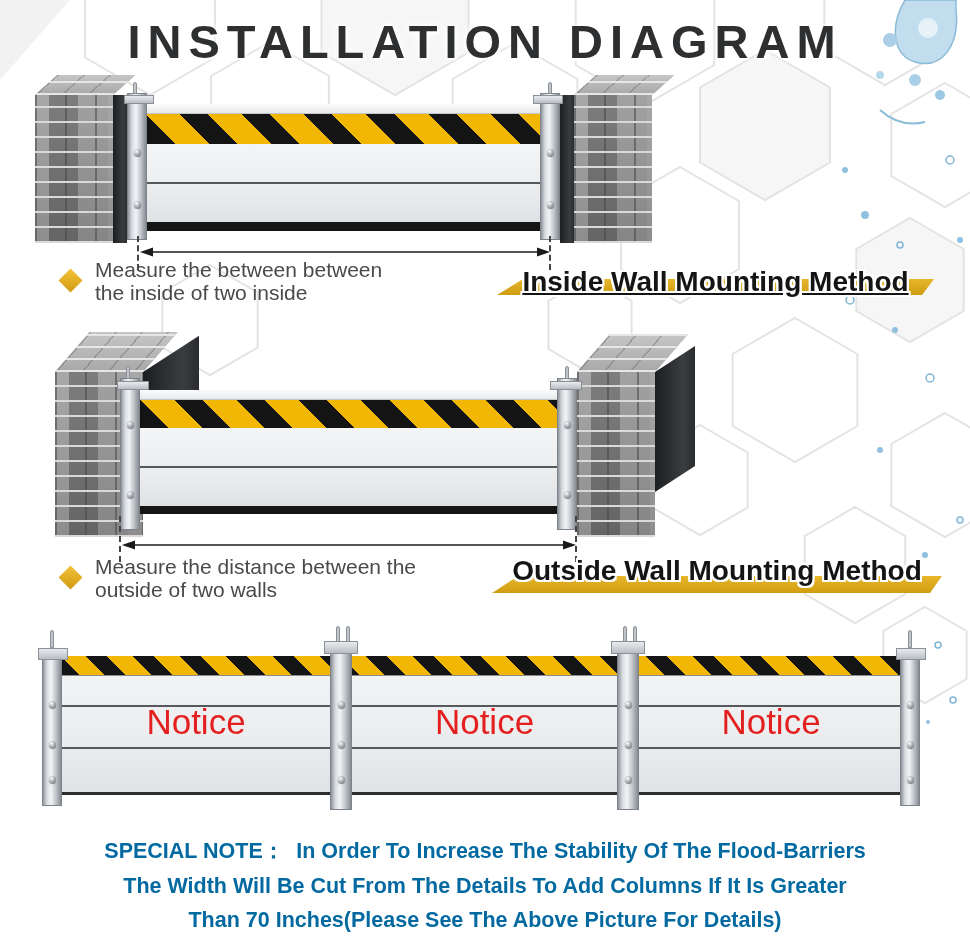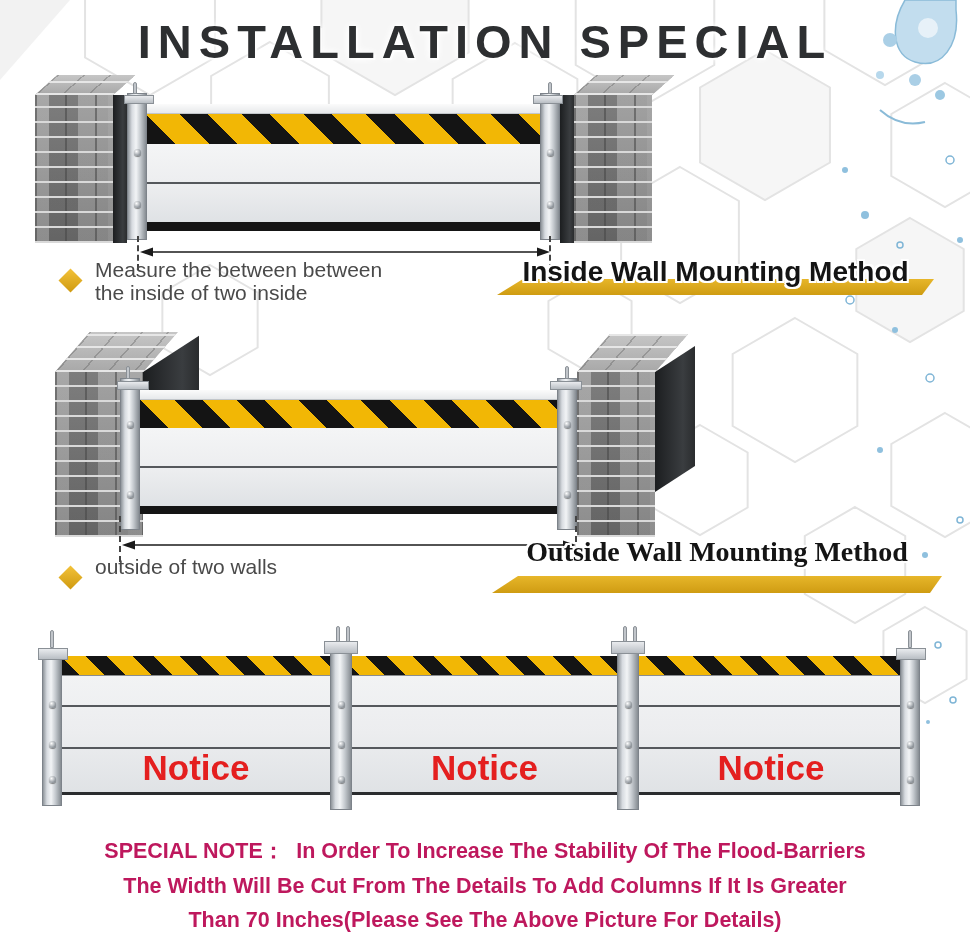--- a/index.html
+++ b/index.html
@@ -48,25 +48,25 @@
   .diamond{width:17px;height:17px;transform:rotate(45deg);
            background:linear-gradient(135deg,#f3c23a,#cf9a10);}
   .caption{font-size:21px;line-height:23px;color:#4a4a4a;}
   .method-band{background:linear-gradient(180deg,#e7b62a,#cf9c12);
                clip-path:polygon(26px 0,100% 0,calc(100% - 12px) 100%,0 100%);}
   .method-text{font-size:28px;font-weight:bold;color:#141414;white-space:nowrap;text-align:center;
       text-shadow:-2px -2px 0 #fff,2px -2px 0 #fff,-2px 2px 0 #fff,2px 2px 0 #fff,
                   0 -2px 0 #fff,0 2px 0 #fff,-2px 0 0 #fff,2px 0 0 #fff;}
 
   
-  .notice{font-size:35px;font-weight:bold;color:#e41f1f;text-align:center;margin-top:46px;}
+  .notice{font-size:35px;font-weight:normal;color:#e41f1f;text-align:center;}
 
   
   .note-line{left:0;width:970px;text-align:center;font-size:21.5px;font-weight:bold;
-             color:#be185d;white-space:pre;}
+             color:#0369a1;white-space:pre;}
 </style>
 </head>
 <body>
 
 <div class="stage">
 
   <svg class="abs" style="left:0;top:0;" width="970" height="939">
     <polygon points="0,0 70,0 0,80" fill="#ececec" opacity="0.7"></polygon>
     <g fill="#f4f4f4" opacity="0.8">
       <polygon points="0,-1 0.866,-0.5 0.866,0.5 0,1 -0.866,0.5 -0.866,-0.5" transform="translate(395,10) scale(85)"></polygon>
@@ -114,21 +114,21 @@
     <circle cx="110" cy="378" r="4" fill="none" stroke="#7fb5d6" stroke-width="1.5"></circle>
     <circle cx="60" cy="450" r="3" fill="#8fc0de"></circle>
     <circle cx="140" cy="520" r="3" fill="none" stroke="#7fb5d6" stroke-width="1.5"></circle>
     <circle cx="105" cy="555" r="3" fill="#8fc0de"></circle>
     <circle cx="118" cy="645" r="3" fill="none" stroke="#7fb5d6" stroke-width="1.5"></circle>
     <circle cx="75" cy="688" r="4" fill="#8fc0de"></circle>
     <circle cx="133" cy="700" r="3" fill="none" stroke="#7fb5d6" stroke-width="1.5"></circle>
     <circle cx="108" cy="722" r="2" fill="#8fc0de"></circle>
   </svg>
 
-  <div class="abs title">INSTALLATION SPECIAL</div>
+  <div class="abs title">INSTALLATION DIAGRAM</div>
 
   <div class="abs" style="left:0;top:0;width:970px;height:280px;">
 
     <div class="abs brick-light" style="left:35px;top:75px;width:78px;height:20px;transform-origin:0 100%;transform:skewX(-48deg);"></div>
     <div class="abs brick" style="left:35px;top:95px;width:78px;height:148px;"></div>
     <div class="abs dark-face" style="left:113px;top:95px;width:14px;height:148px;"></div>
 
     <div class="abs brick-light" style="left:574px;top:75px;width:78px;height:20px;transform-origin:0 100%;transform:skewX(-48deg);"></div>
     <div class="abs dark-face" style="left:560px;top:95px;width:14px;height:148px;"></div>
     <div class="abs brick" style="left:574px;top:95px;width:78px;height:148px;"></div>
@@ -162,21 +162,21 @@
       <polygon points="410,7 397,2.5 397,11.5" fill="#1a1a1a"></polygon>
     </svg>
   </div>
 
   <div class="abs diamond" style="left:62px;top:272px;"></div>
   <div class="abs caption" style="left:95px;top:258px;">
     <div>Measure the between between</div>
     <div>the inside of two inside</div>
   </div>
   <div class="abs method-band" style="left:497px;top:279px;width:437px;height:16px;"></div>
-  <div class="abs method-text" style="left:497px;top:256px;width:437px;">Inside Wall Mounting Method</div>
+  <div class="abs method-text" style="left:497px;top:266px;width:437px;text-decoration:underline;">Inside Wall Mounting Method</div>
 
   <div class="abs" style="left:0;top:0;width:970px;height:620px;">
 
     <div class="abs dark-face" style="left:143px;top:372px;width:56px;height:120px;transform-origin:0 0;transform:skewY(-33deg);"></div>
     <div class="abs brick-light" style="left:55px;top:332px;width:88px;height:40px;transform-origin:0 100%;transform:skewX(-41deg);"></div>
     <div class="abs brick" style="left:55px;top:372px;width:88px;height:165px;"></div>
 
     <div class="abs dark-face" style="left:655px;top:372px;width:40px;height:120px;transform-origin:0 0;transform:skewY(-33deg);"></div>
     <div class="abs brick-light" style="left:577px;top:334px;width:78px;height:38px;transform-origin:0 100%;transform:skewX(-41deg);"></div>
     <div class="abs brick" style="left:577px;top:372px;width:78px;height:165px;"></div>
@@ -206,24 +206,25 @@
     <div class="abs dash-v" style="left:575px;top:516px;height:46px;"></div>
     <svg class="abs" style="left:122px;top:538px;" width="454" height="14">
       <line x1="10" y1="7" x2="444" y2="7" stroke="#1a1a1a" stroke-width="1.6"></line>
       <polygon points="0,7 13,2.5 13,11.5" fill="#1a1a1a"></polygon>
       <polygon points="454,7 441,2.5 441,11.5" fill="#1a1a1a"></polygon>
     </svg>
   </div>
 
   <div class="abs diamond" style="left:62px;top:569px;"></div>
   <div class="abs caption" style="left:95px;top:555px;">
+    <div>Measure the distance between the</div>
     <div>outside of two walls</div>
   </div>
   <div class="abs method-band" style="left:492px;top:576px;width:450px;height:17px;"></div>
-  <div class="abs method-text" style="left:492px;top:536px;width:450px;font-family:Liberation Serif, serif;">Outside Wall Mounting Method</div>
+  <div class="abs method-text" style="left:492px;top:555px;width:450px;">Outside Wall Mounting Method</div>
 
   <div class="abs" style="left:0;top:0;width:970px;height:939px;">
 
     <div class="abs panel" style="left:58px;top:656px;width:852px;height:139px;"></div>
     <div class="abs hazard-sm" style="left:58px;top:656px;width:852px;height:19px;"></div>
     <div class="abs" style="left:58px;top:675px;width:852px;height:1px;background:#8a8d90;"></div>
     <div class="abs panel-div" style="left:58px;top:705px;width:852px;height:2px;"></div>
     <div class="abs panel-div" style="left:58px;top:747px;width:852px;height:2px;"></div>
     <div class="abs" style="left:58px;top:792px;width:852px;height:3px;background:#2b2d2f;"></div>
 

